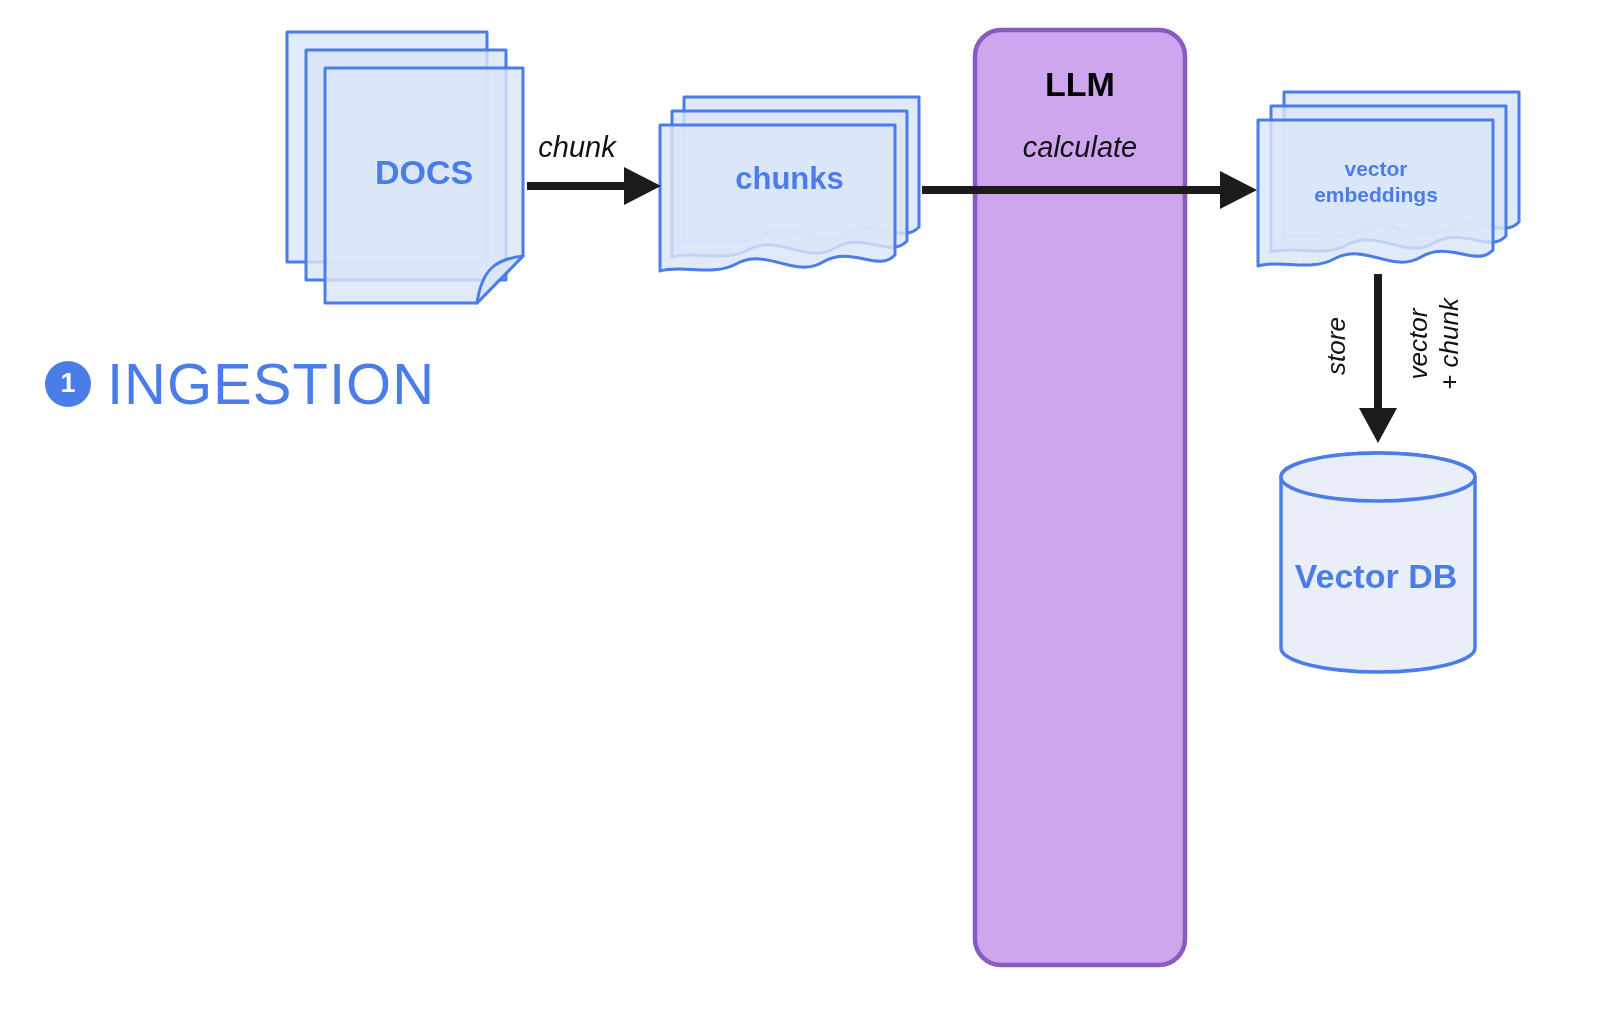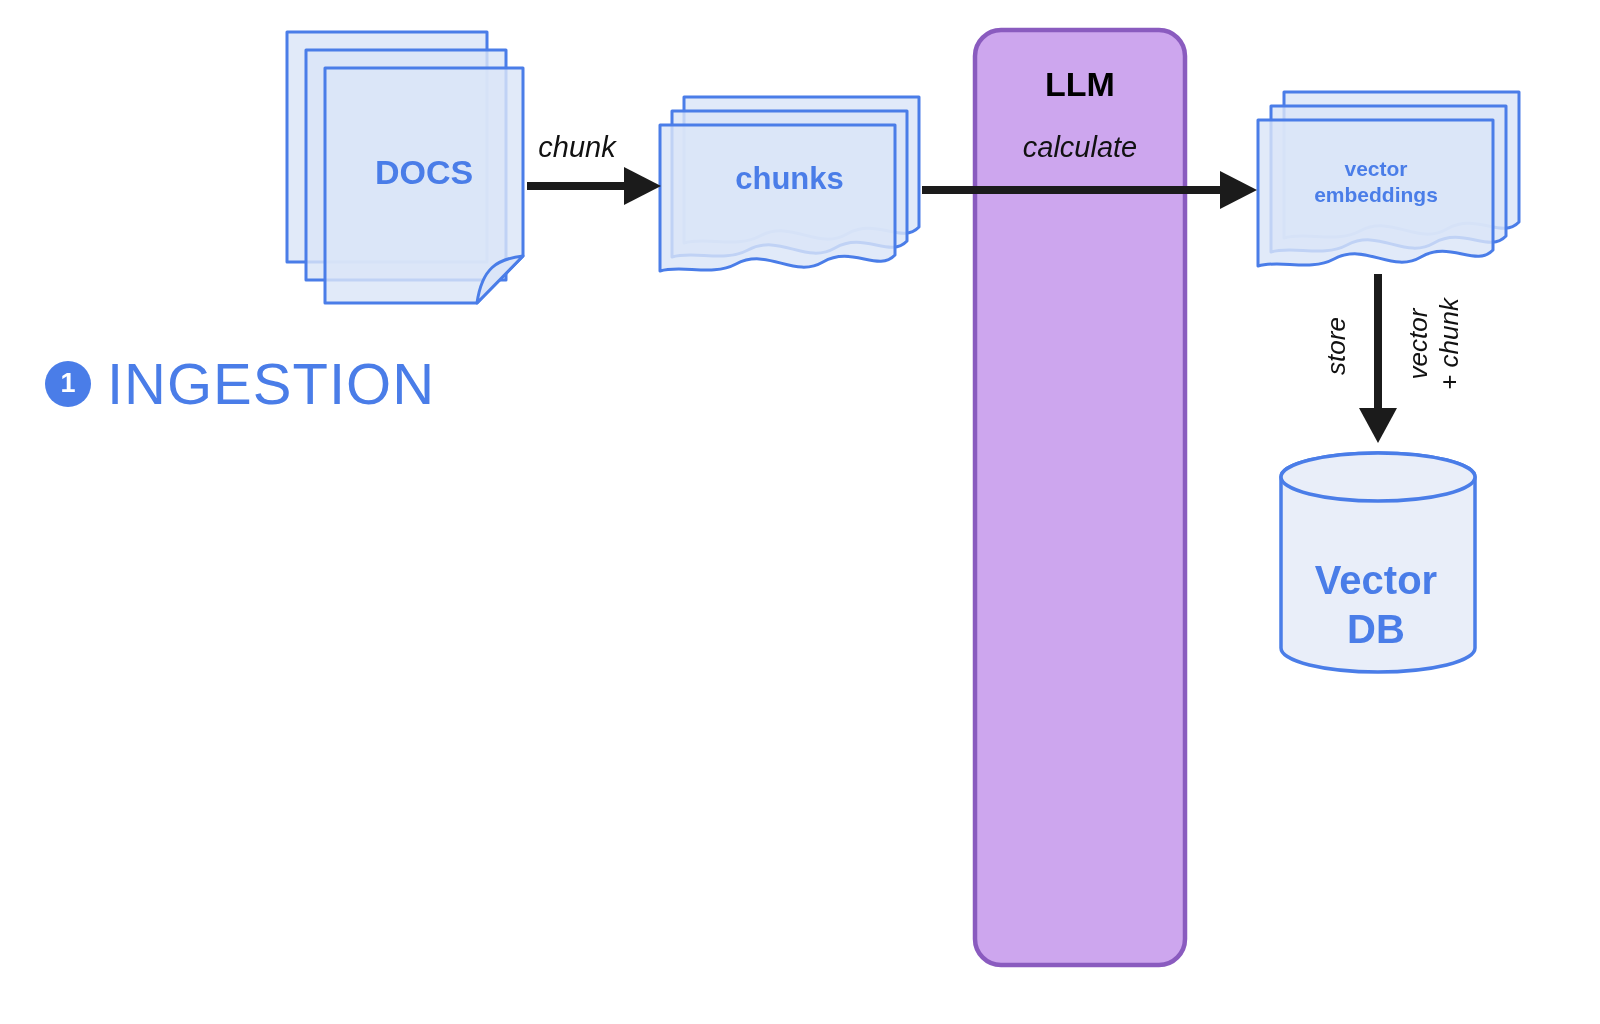--- a/index.html
+++ b/index.html
@@ -58,21 +58,21 @@
   }
   .rot{transform:rotate(-90deg);}
   .docs-label{left:325px;top:152px;width:198px;font-size:34px;}
   .split-label{left:512px;top:130px;width:130px;font-size:29px;}
   .chunks-label{left:660px;top:160px;width:197px;font-size:31px;margin-left:31px;}
   .llm-title{left:975px;top:64px;width:210px;font-size:34px;}
   .llm-action{left:975px;top:130px;width:210px;font-size:29px;}
   .embeddings-label{left:1256px;top:156px;width:240px;font-size:21px;}
   .store-label{left:1277px;top:330px;width:120px;height:32px;font-size:26px;}
   .payload-label{left:1369px;top:313px;width:130px;height:62px;font-size:26px;line-height:1.18;}
-  .vectordb-label{left:1281px;top:556px;width:190px;font-size:40px;}
+  .vectordb-label{left:1281px;top:556px;width:190px;font-size:34px;}
   .step{
     position:absolute;
     left:45px;top:350px;
     display:flex;align-items:center;gap:16px;
   }
   .step-badge{
     width:46px;height:46px;border-radius:50%;
     background:var(--accent);color:#fff;
     display:flex;align-items:center;justify-content:center;
     font-size:27px;font-weight:bold;

